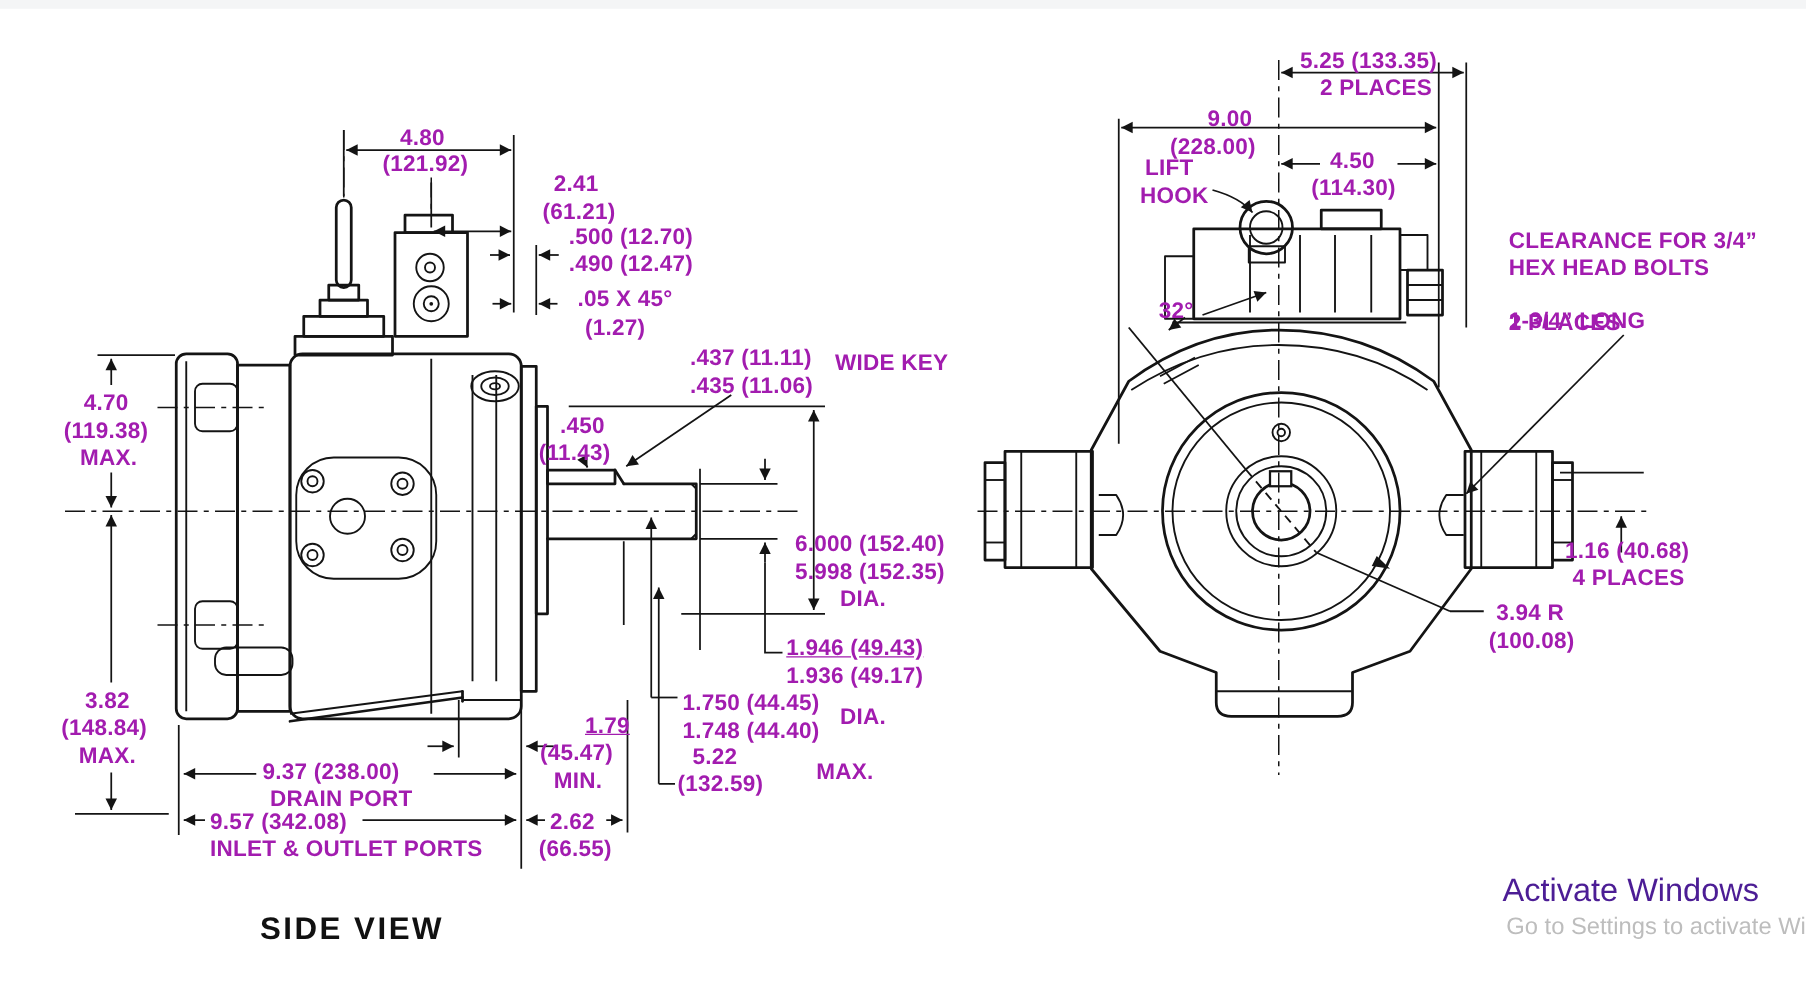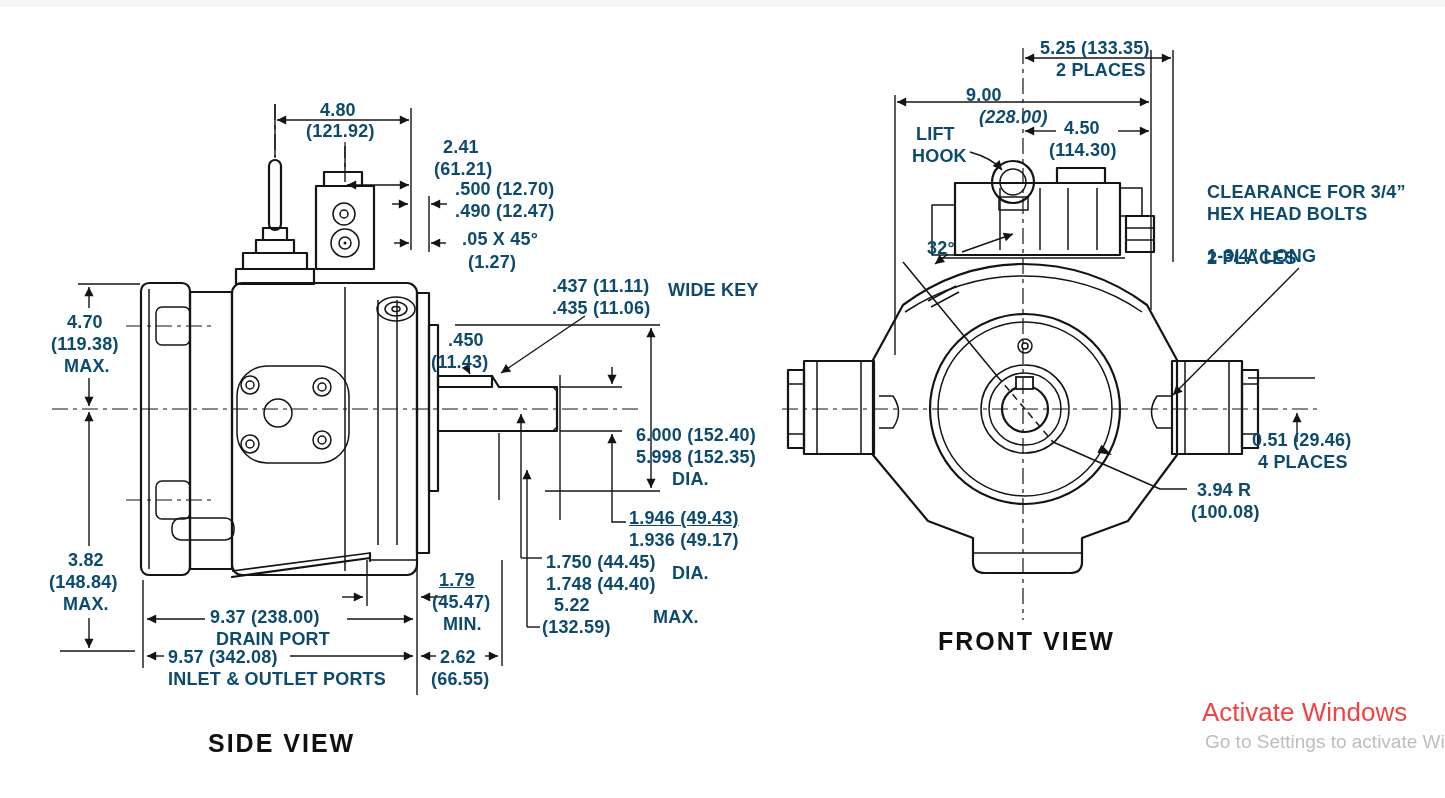--- a/index.html
+++ b/index.html
@@ -5,25 +5,25 @@
   html,body{margin:0;padding:0;background:#ffffff;}
   #canvas{position:relative;width:1445px;height:798px;background:#ffffff;overflow:hidden;
           font-family:"Liberation Sans", sans-serif;}
   #topstrip{position:absolute;left:0;top:0;width:1445px;height:7px;background:#f4f5f6;}
   svg{position:absolute;left:0;top:0;}
   .o{fill:none;stroke:#141414;stroke-width:2.2;stroke-linejoin:round;stroke-linecap:round;}
   .i{fill:none;stroke:#141414;stroke-width:1.5;stroke-linejoin:round;}
   .d{fill:none;stroke:#141414;stroke-width:1.4;}
   .cl{fill:none;stroke:#141414;stroke-width:1.2;stroke-dasharray:16 5 4 5;}
   .dsh{fill:none;stroke:#141414;stroke-width:1.5;stroke-dasharray:7 5;}
-  .lbl{position:absolute;font-size:18px;font-weight:700;line-height:19px;color:#0c4a6e;
+  .lbl{position:absolute;font-size:18px;font-weight:700;line-height:19px;color:#a21caf;
        white-space:nowrap;letter-spacing:0.2px;}
   .title{position:absolute;font-size:25px;font-weight:800;letter-spacing:2px;color:#111;
          white-space:nowrap;}
-  .wm1{position:absolute;left:1202px;top:697px;font-size:26px;font-weight:400;color:#ef4444;
+  .wm1{position:absolute;left:1202px;top:697px;font-size:26px;font-weight:400;color:#4c1d95;
        white-space:nowrap;}
   .wm2{position:absolute;left:1205px;top:731px;font-size:19px;font-weight:400;color:#bdbdbd;
        white-space:nowrap;}
 </style>
 </head>
 <body>
 
 <div id="canvas">
   <div id="topstrip"></div>
 
@@ -258,48 +258,47 @@
   <div class="lbl" style="left:49px;top:573px;">(148.84)</div>
   <div class="lbl" style="left:63px;top:595px;">MAX.</div>
   <div class="lbl" style="left:636px;top:426px;">6.000 (152.40)</div>
   <div class="lbl" style="left:636px;top:448px;">5.998 (152.35)</div>
   <div class="lbl" style="left:672px;top:470px;">DIA.</div>
   <div class="lbl" style="left:629px;top:509px;text-decoration:underline;">1.946 (49.43)</div>
   <div class="lbl" style="left:629px;top:531px;">1.936 (49.17)</div>
   <div class="lbl" style="left:546px;top:553px;">1.750 (44.45)</div>
   <div class="lbl" style="left:546px;top:575px;">1.748 (44.40)</div>
   <div class="lbl" style="left:672px;top:564px;">DIA.</div>
-  <div class="lbl" style="left:439px;top:571px;text-decoration:underline;">1.79</div>
+  <div class="lbl" style="left:468px;top:571px;text-decoration:underline;">1.79</div>
   <div class="lbl" style="left:432px;top:593px;">(45.47)</div>
   <div class="lbl" style="left:443px;top:615px;">MIN.</div>
   <div class="lbl" style="left:554px;top:596px;">5.22</div>
   <div class="lbl" style="left:542px;top:618px;">(132.59)</div>
   <div class="lbl" style="left:653px;top:608px;">MAX.</div>
   <div class="lbl" style="left:210px;top:608px;">9.37 (238.00)</div>
   <div class="lbl" style="left:216px;top:630px;">DRAIN PORT</div>
   <div class="lbl" style="left:168px;top:648px;">9.57 (342.08)</div>
   <div class="lbl" style="left:168px;top:670px;">INLET &amp; OUTLET PORTS</div>
   <div class="lbl" style="left:440px;top:648px;">2.62</div>
   <div class="lbl" style="left:431px;top:670px;">(66.55)</div>
   <div class="title" style="left:208px;top:729px;">SIDE VIEW</div>
 
   <div class="lbl" style="left:1040px;top:39px;">5.25 (133.35)</div>
   <div class="lbl" style="left:1056px;top:61px;">2 PLACES</div>
   <div class="lbl" style="left:951px;top:86px;margin-left:15px;">9.00</div>
-  <div class="lbl" style="left:979px;top:108px;font-style:italic;">(228.00)</div>
+  <div class="lbl" style="left:936px;top:108px;">(228.00)</div>
   <div class="lbl" style="left:916px;top:125px;">LIFT</div>
   <div class="lbl" style="left:912px;top:147px;">HOOK</div>
   <div class="lbl" style="left:1064px;top:119px;">4.50</div>
   <div class="lbl" style="left:1049px;top:141px;">(114.30)</div>
   <div class="lbl" style="left:927px;top:239px;">32°</div>
   <div class="lbl" style="left:1207px;top:183px;">CLEARANCE FOR 3/4”</div>
   <div class="lbl" style="left:1207px;top:205px;">HEX HEAD BOLTS</div>
   <div class="lbl" style="left:1207px;top:227px;margin-top:20px;">1-3/4” LONG</div>
   <div class="lbl" style="left:1207px;top:249px;">2 PLACES</div>
-  <div class="lbl" style="left:1252px;top:431px;">0.51 (29.46)</div>
+  <div class="lbl" style="left:1252px;top:431px;">1.16 (40.68)</div>
   <div class="lbl" style="left:1258px;top:453px;">4 PLACES</div>
   <div class="lbl" style="left:1197px;top:481px;">3.94 R</div>
   <div class="lbl" style="left:1191px;top:503px;">(100.08)</div>
-  <div class="title" style="left:938px;top:627px;">FRONT VIEW</div>
 
   <div class="wm1">Activate Windows</div>
   <div class="wm2">Go to Settings to activate Wir</div>
 </div>
 
 </body></html>

